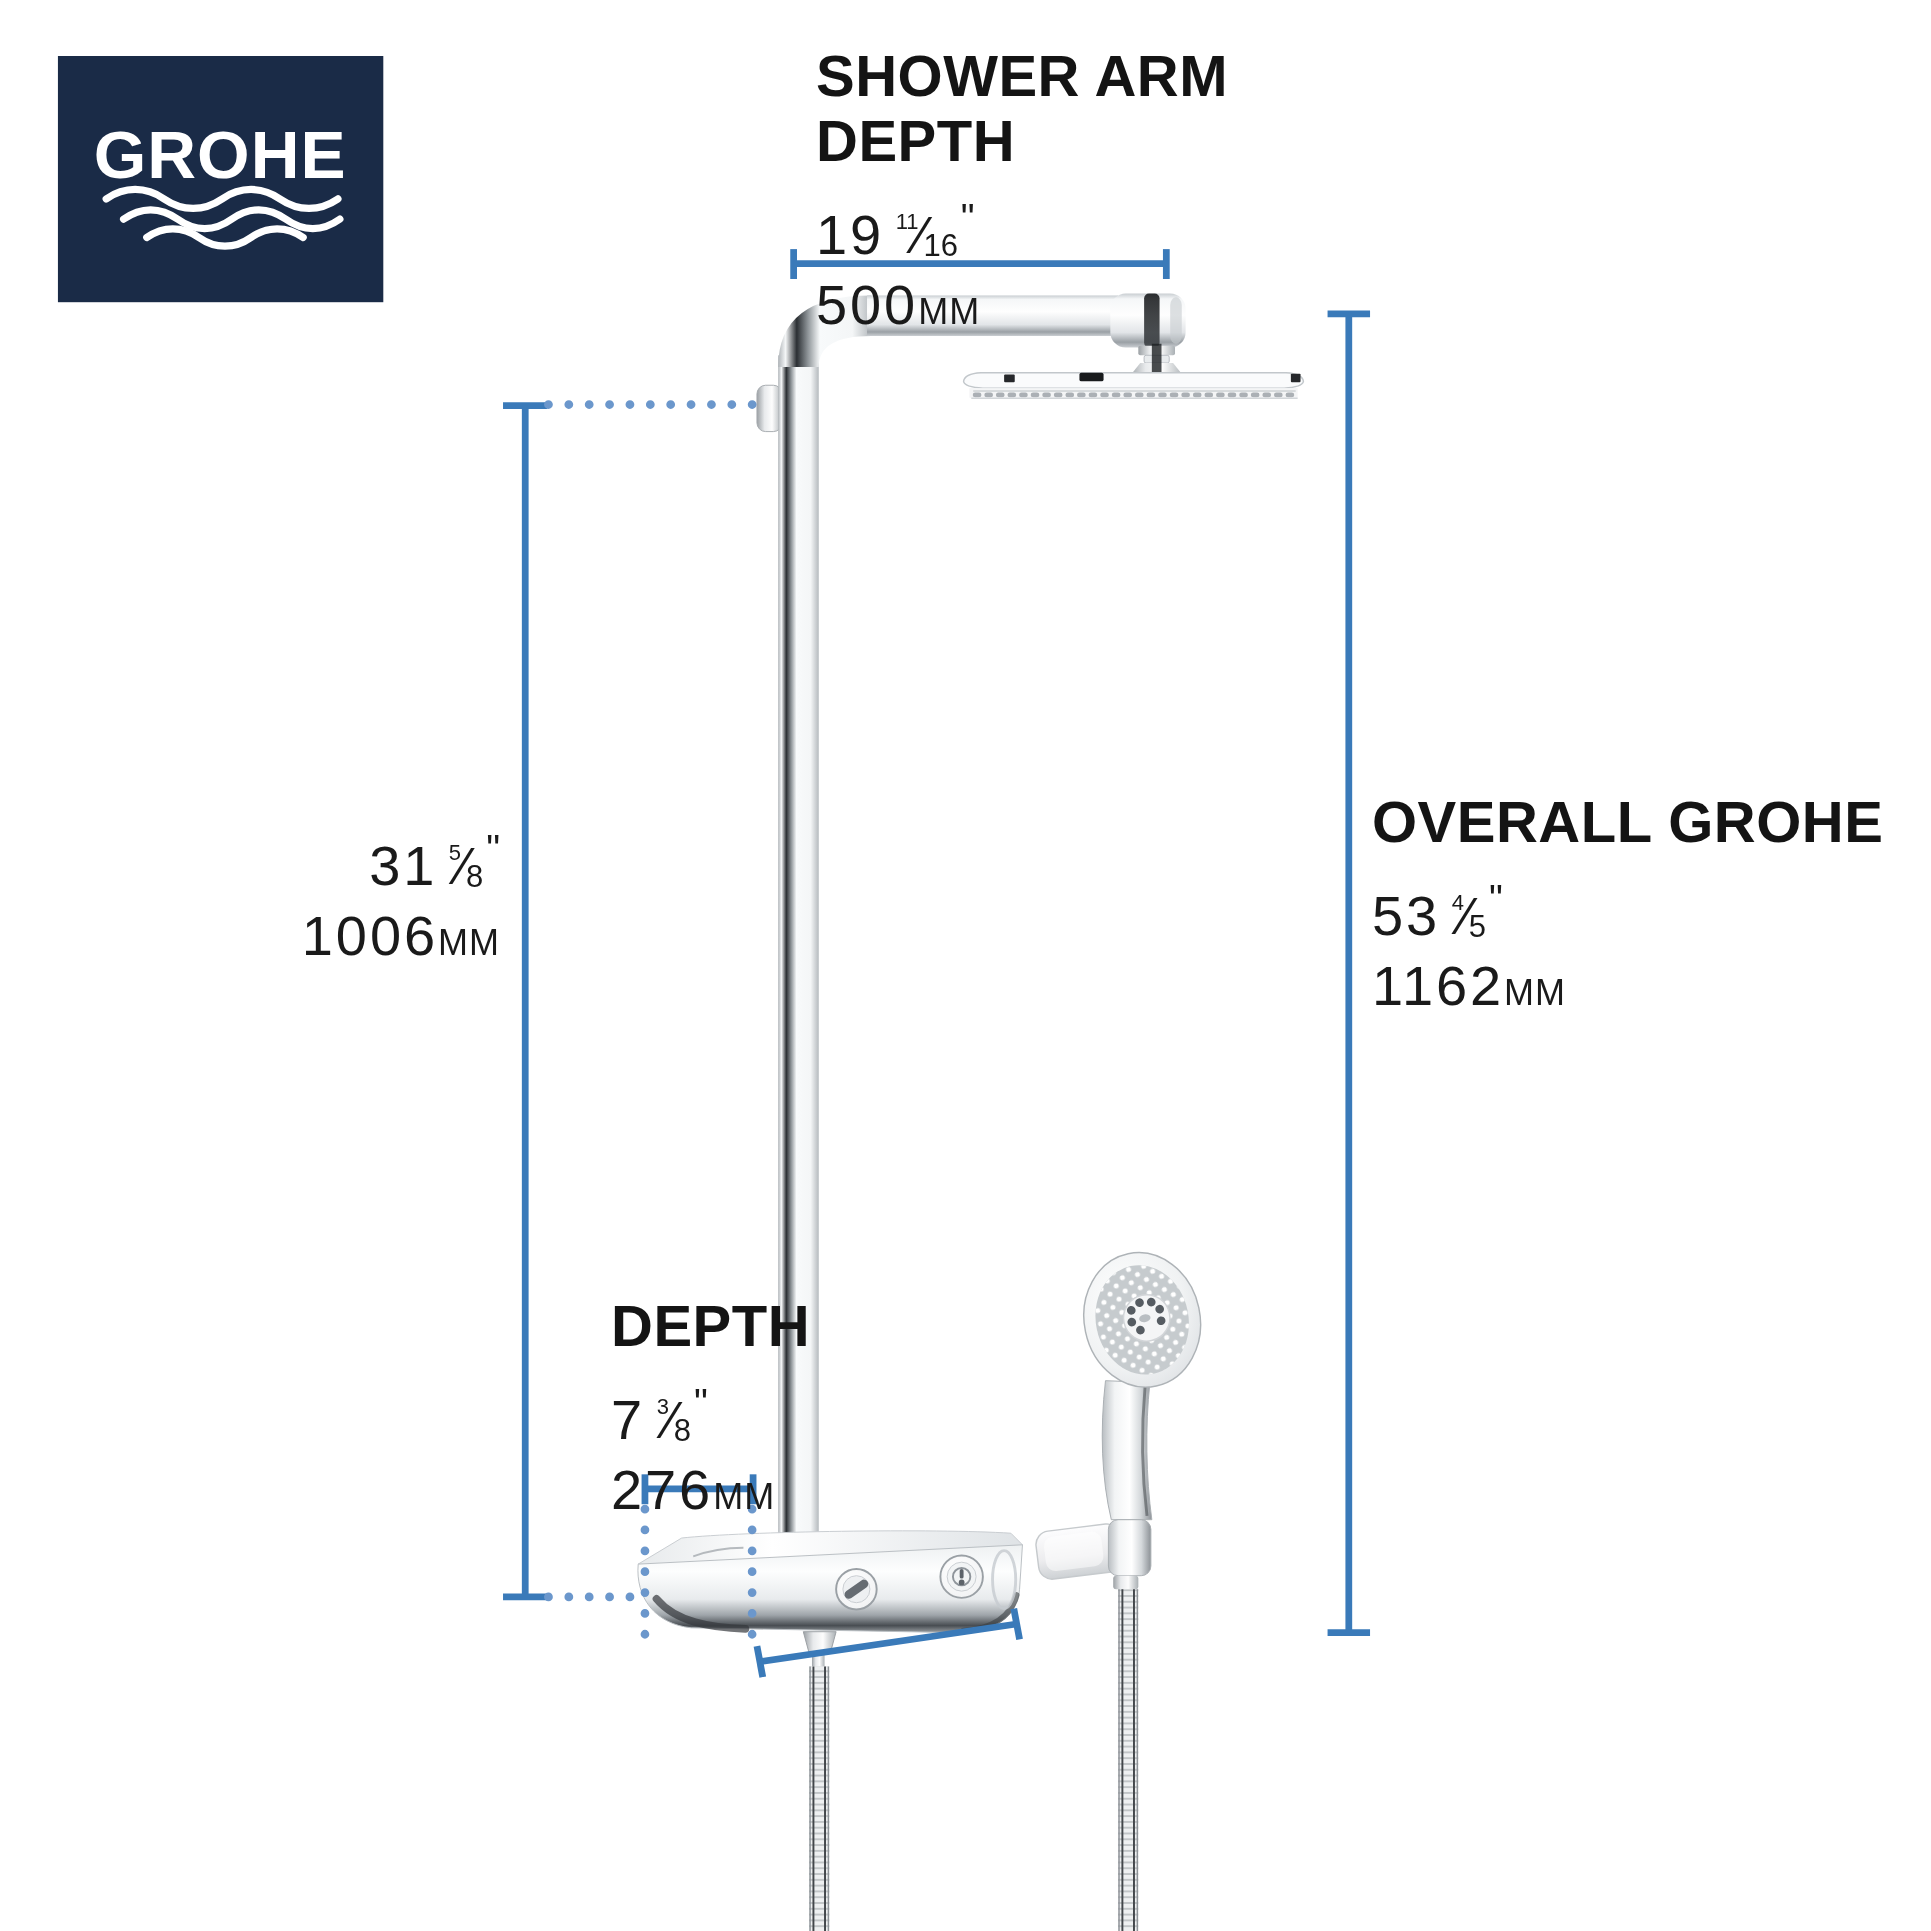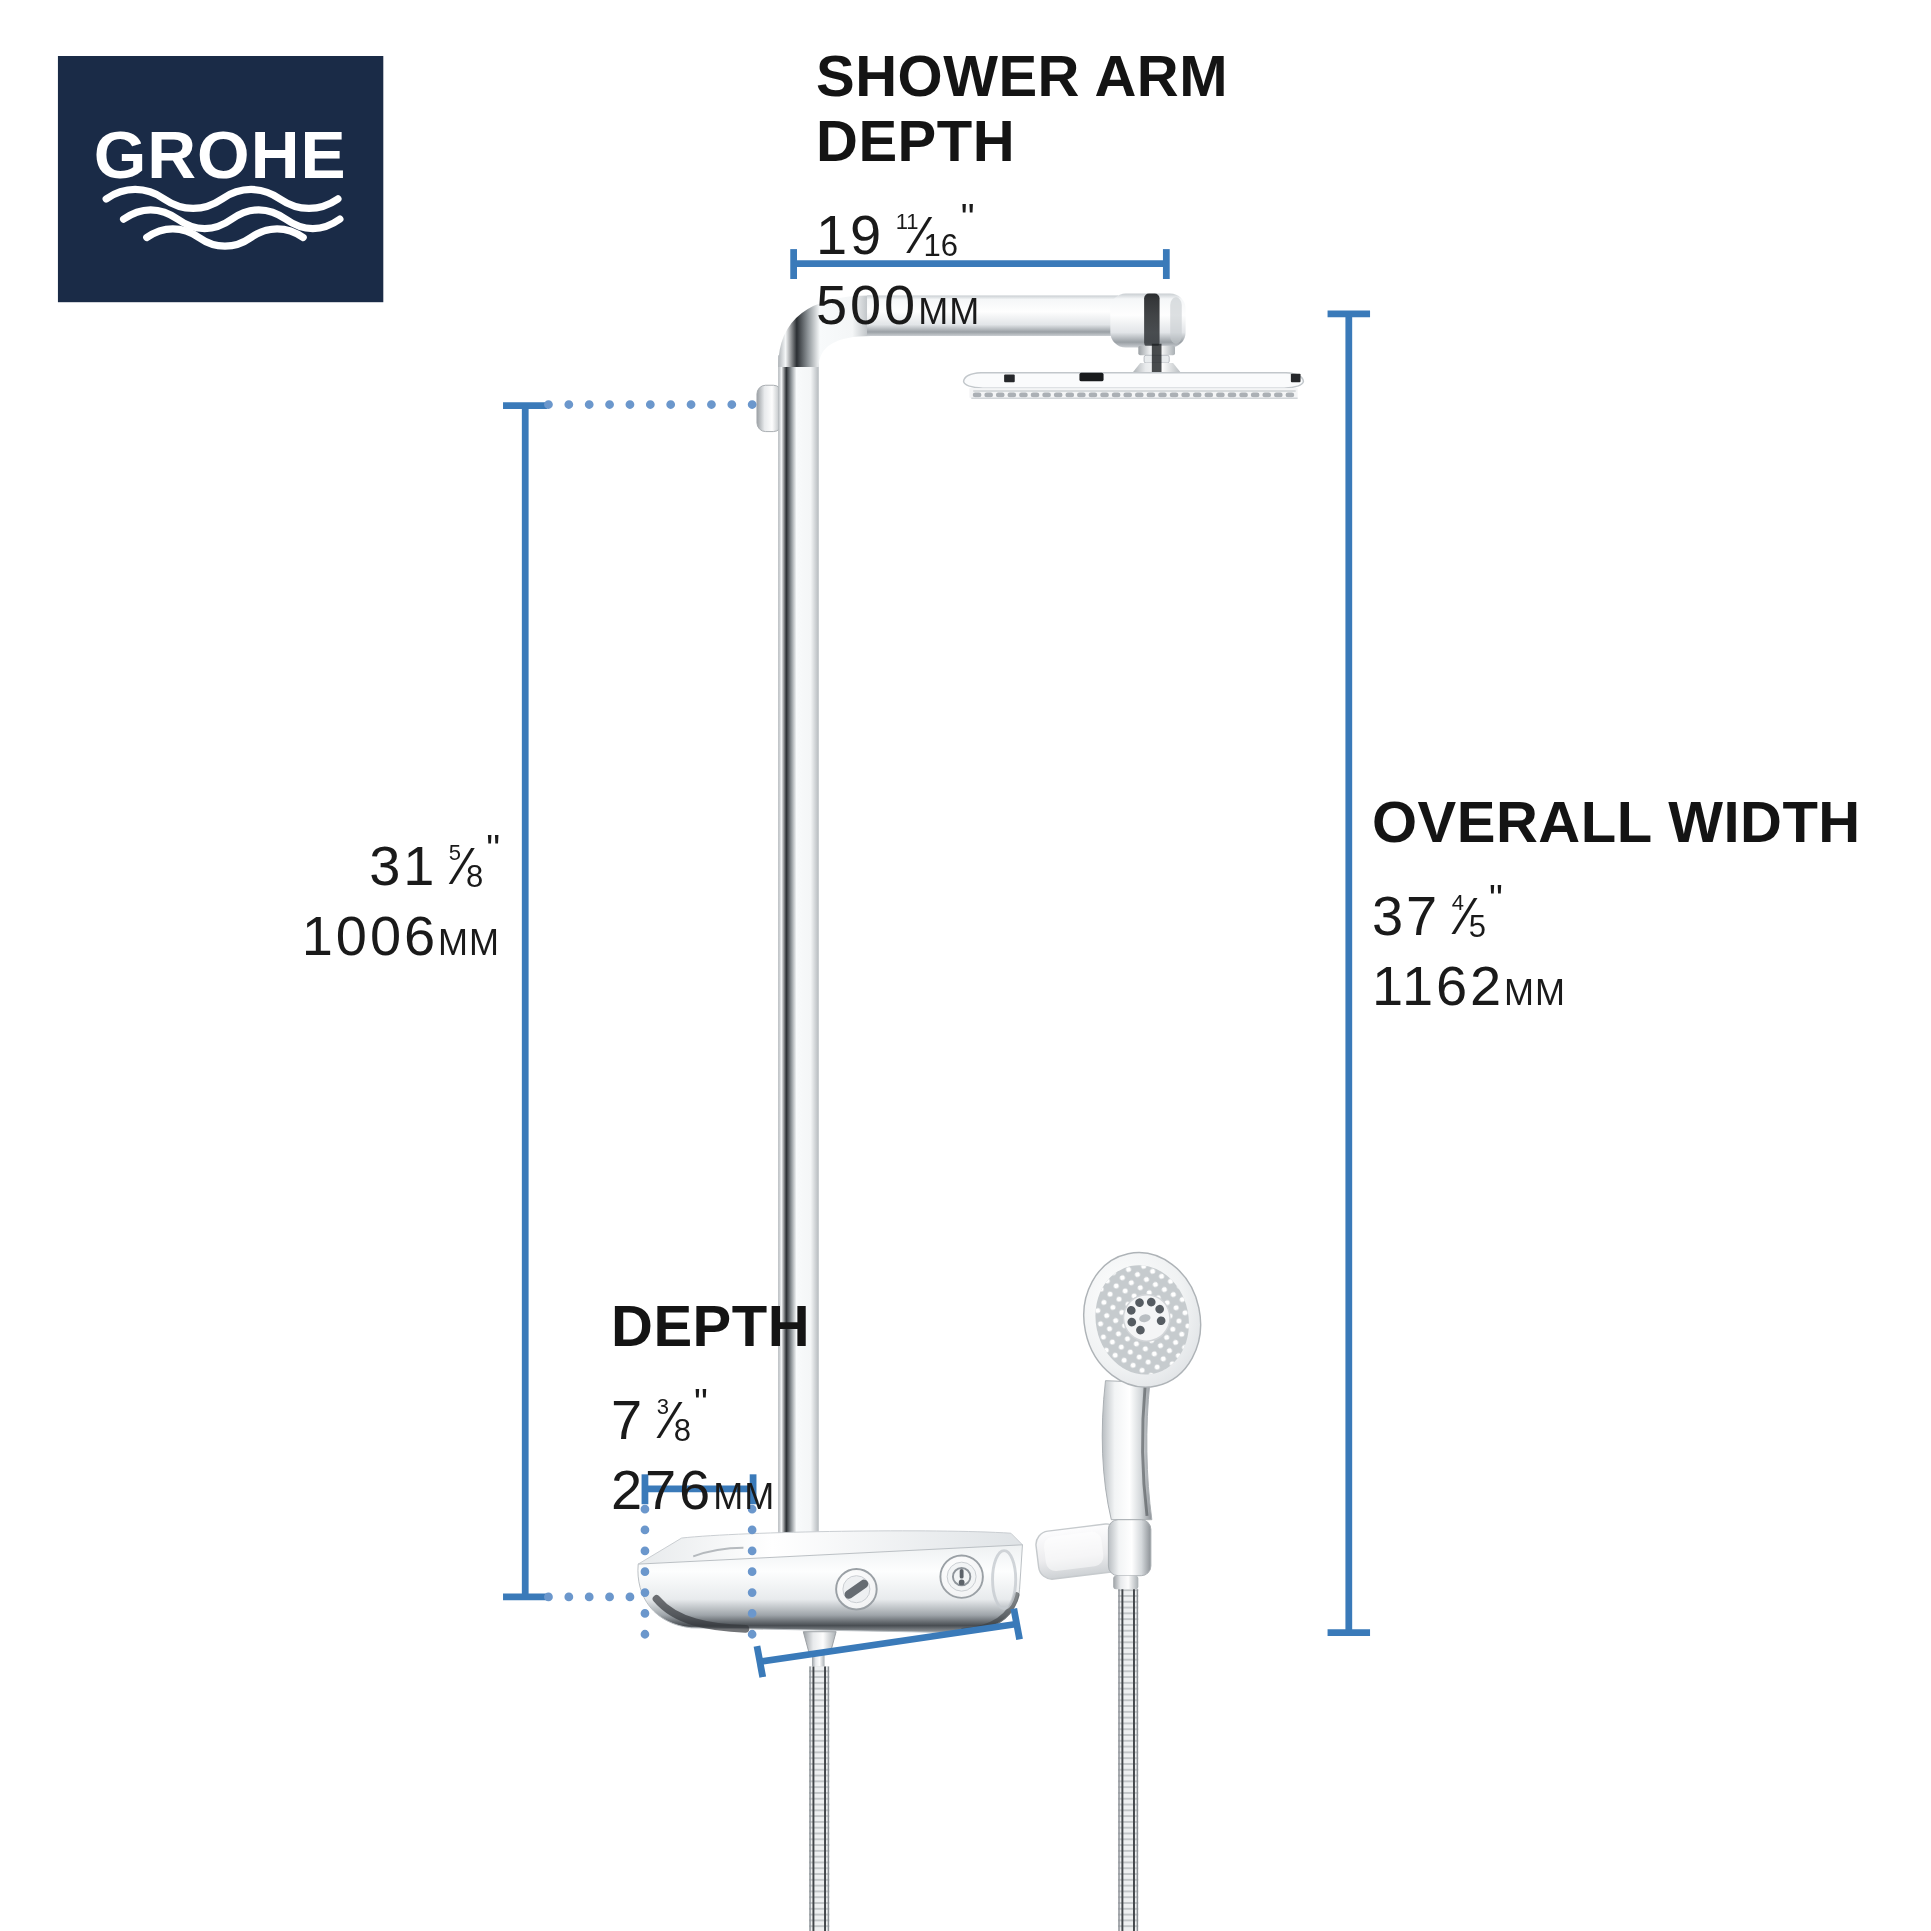--- a/index.html
+++ b/index.html
@@ -267,24 +267,24 @@
     <div class="imp">
       <span class="big">19</span><span class="fracnum">11</span><span class="fracslash">⁄</span><span class="fracden">16</span><span class="inch">"</span>
     </div>
     <div class="met">
       <span class="big">500</span><span class="unit">MM</span>
     </div>
   </div>
 
   <div class="anno" style="left:1372px; top:790px;">
     <div class="lbl">
-      <span>OVERALL WIDTH</span>
+      <span>OVERALL GROHE</span>
     </div>
     <div class="imp">
-      <span class="big">37</span><span class="fracnum">4</span><span class="fracslash">⁄</span><span class="fracden">5</span><span class="inch">"</span>
+      <span class="big">53</span><span class="fracnum">4</span><span class="fracslash">⁄</span><span class="fracden">5</span><span class="inch">"</span>
     </div>
     <div class="met">
       <span class="big">1162</span><span class="unit">MM</span>
     </div>
   </div>
 
   <div class="anno right-align" style="right:1431px; top:817px;">
     <div class="imp" style="margin-top:0;">
       <span class="big">31</span><span class="fracnum">5</span><span class="fracslash">⁄</span><span class="fracden">8</span><span class="inch">"</span>
     </div>

